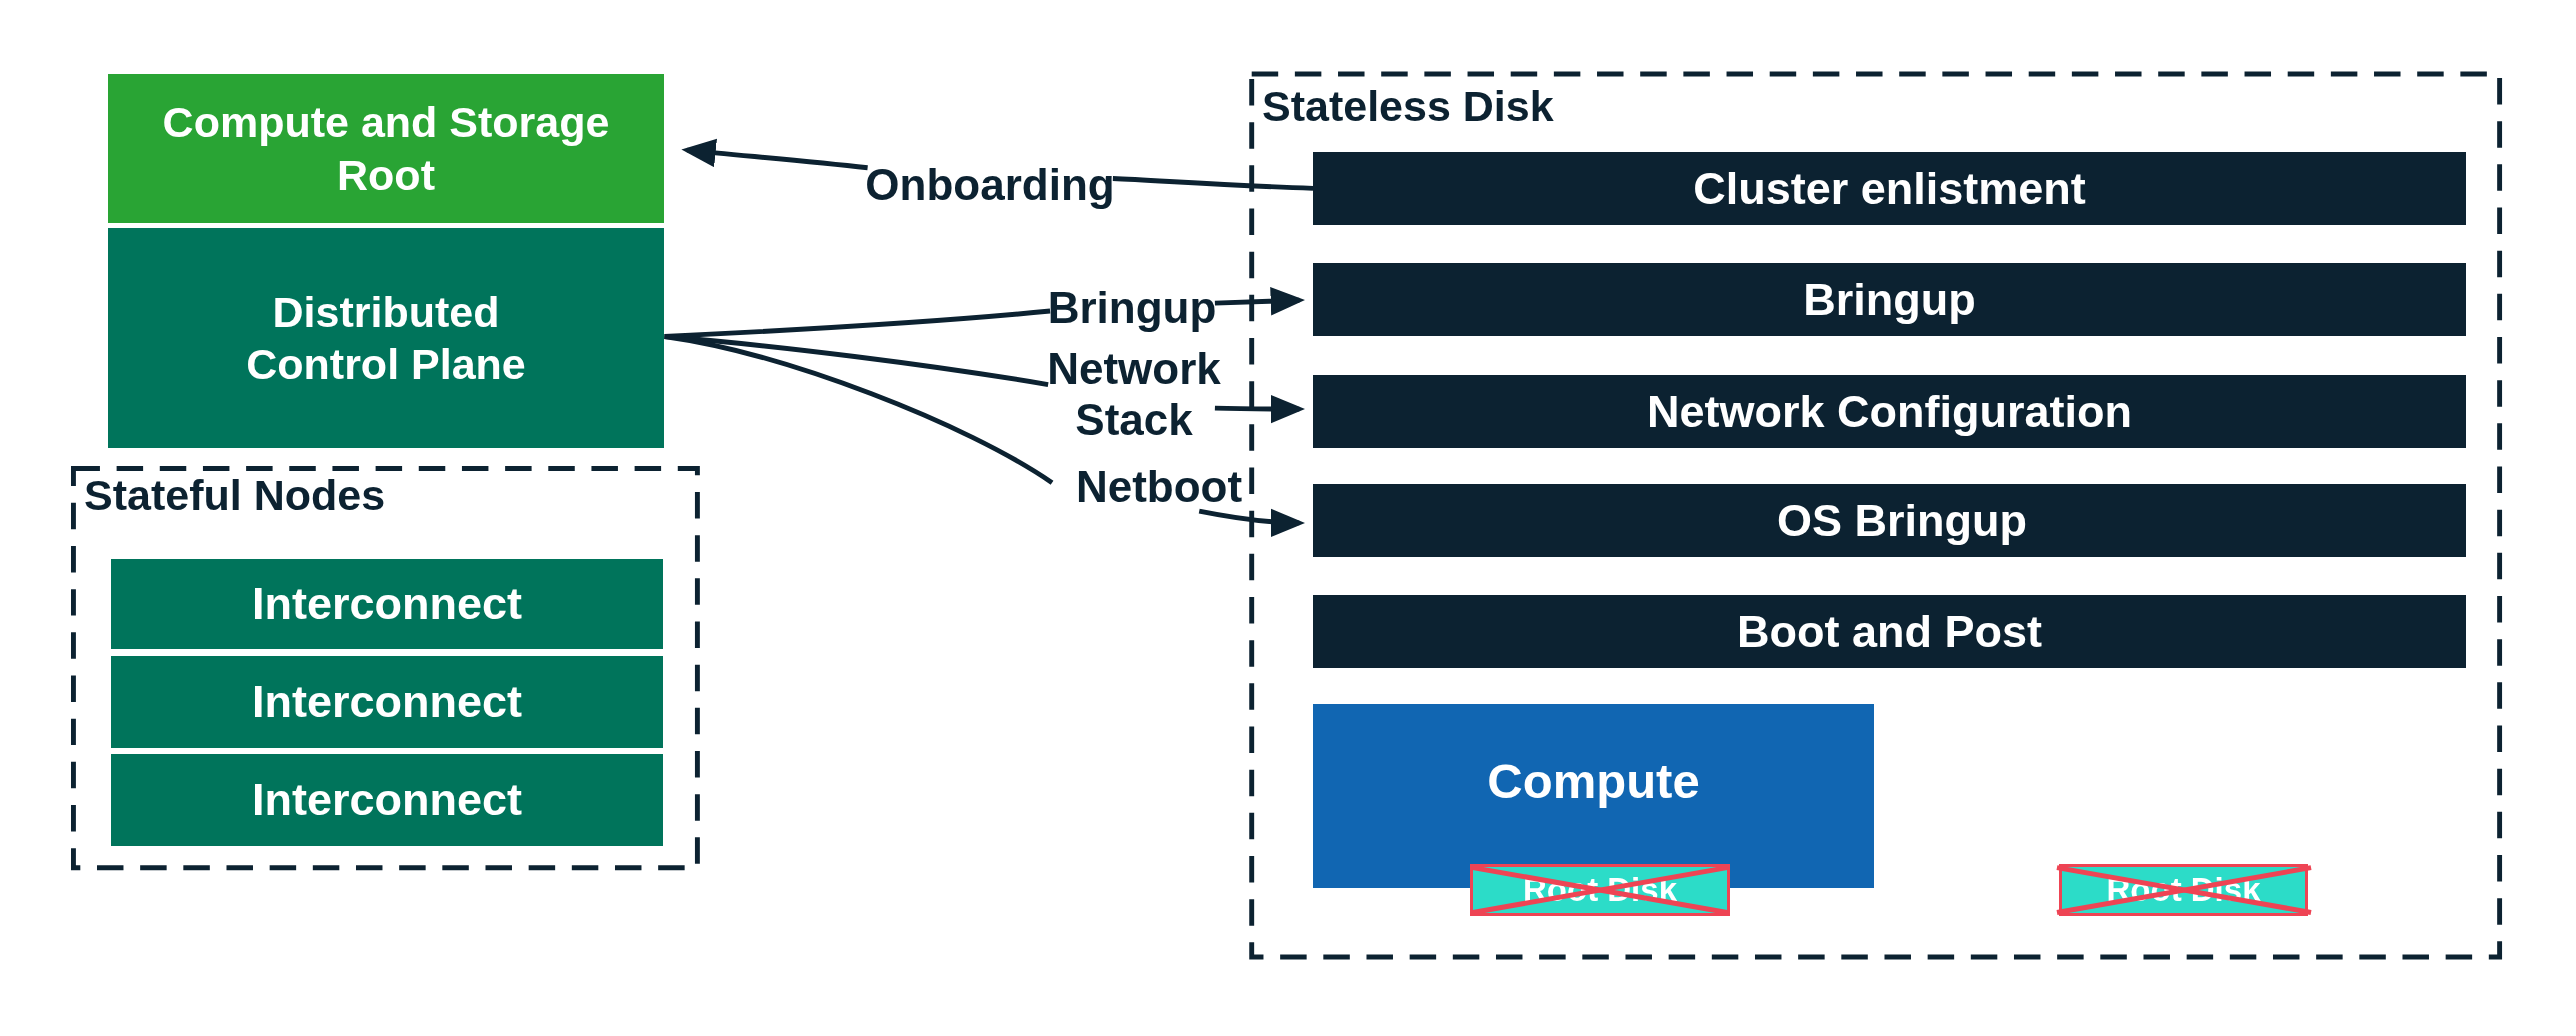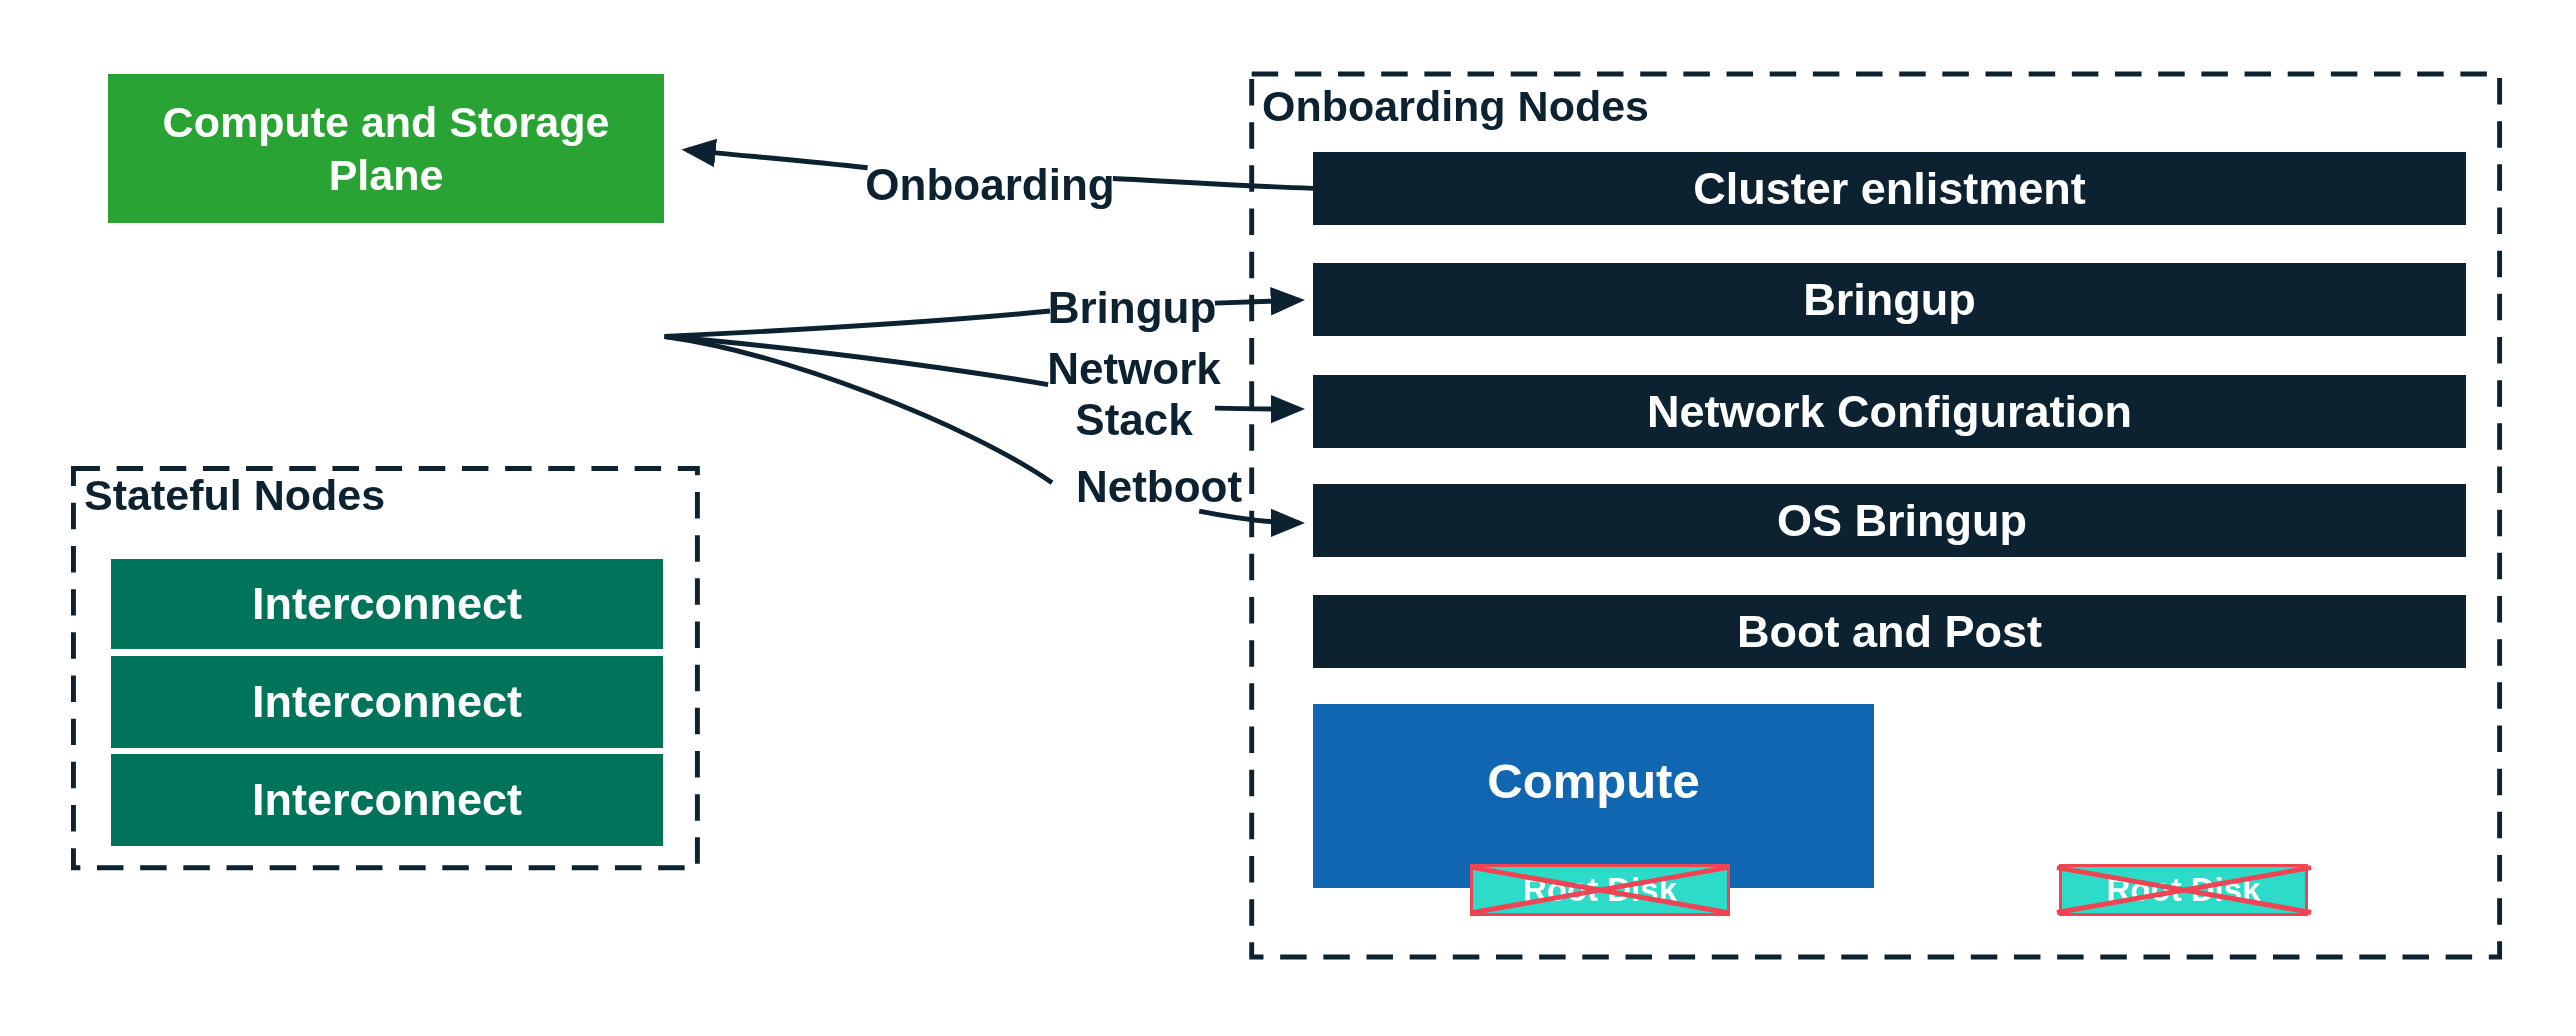--- a/index.html
+++ b/index.html
@@ -46,29 +46,33 @@
   .wire{fill:none; stroke:var(--navy); stroke-width:5;}
   .dashed-rect{fill:none; stroke:var(--navy); stroke-width:5; stroke-dasharray:27 17;}
 </style>
 </head>
 <body>
 
 <div id="canvas">
 
   <div class="box pools">
     <div>Compute and Storage</div>
-    <div>Plane</div>
+    <div>Root</div>
+  </div>
+  <div class="box cplane">
+    <div>Distributed</div>
+    <div>Control Plane</div>
   </div>
 
   <div class="section-title stateful-title">Stateful Nodes</div>
   <div class="interconnect" style="top:559px;">Interconnect</div>
   <div class="interconnect" style="top:656px; height:92px;">Interconnect</div>
   <div class="interconnect" style="top:754px; height:92px;">Interconnect</div>
 
-  <div class="section-title stateless-title">Onboarding Nodes</div>
+  <div class="section-title stateless-title">Stateless Disk</div>
   <div class="bar" style="top:152px;">Cluster enlistment</div>
   <div class="bar" style="top:263px;">Bringup</div>
   <div class="bar" style="top:375px;">Network Configuration</div>
   <div class="bar" style="top:484px;padding-left:25px;">OS Bringup</div>
   <div class="bar" style="top:595px;">Boot and Post</div>
 
   <div class="box compute">
     <div>Compute</div>
   </div>
 

